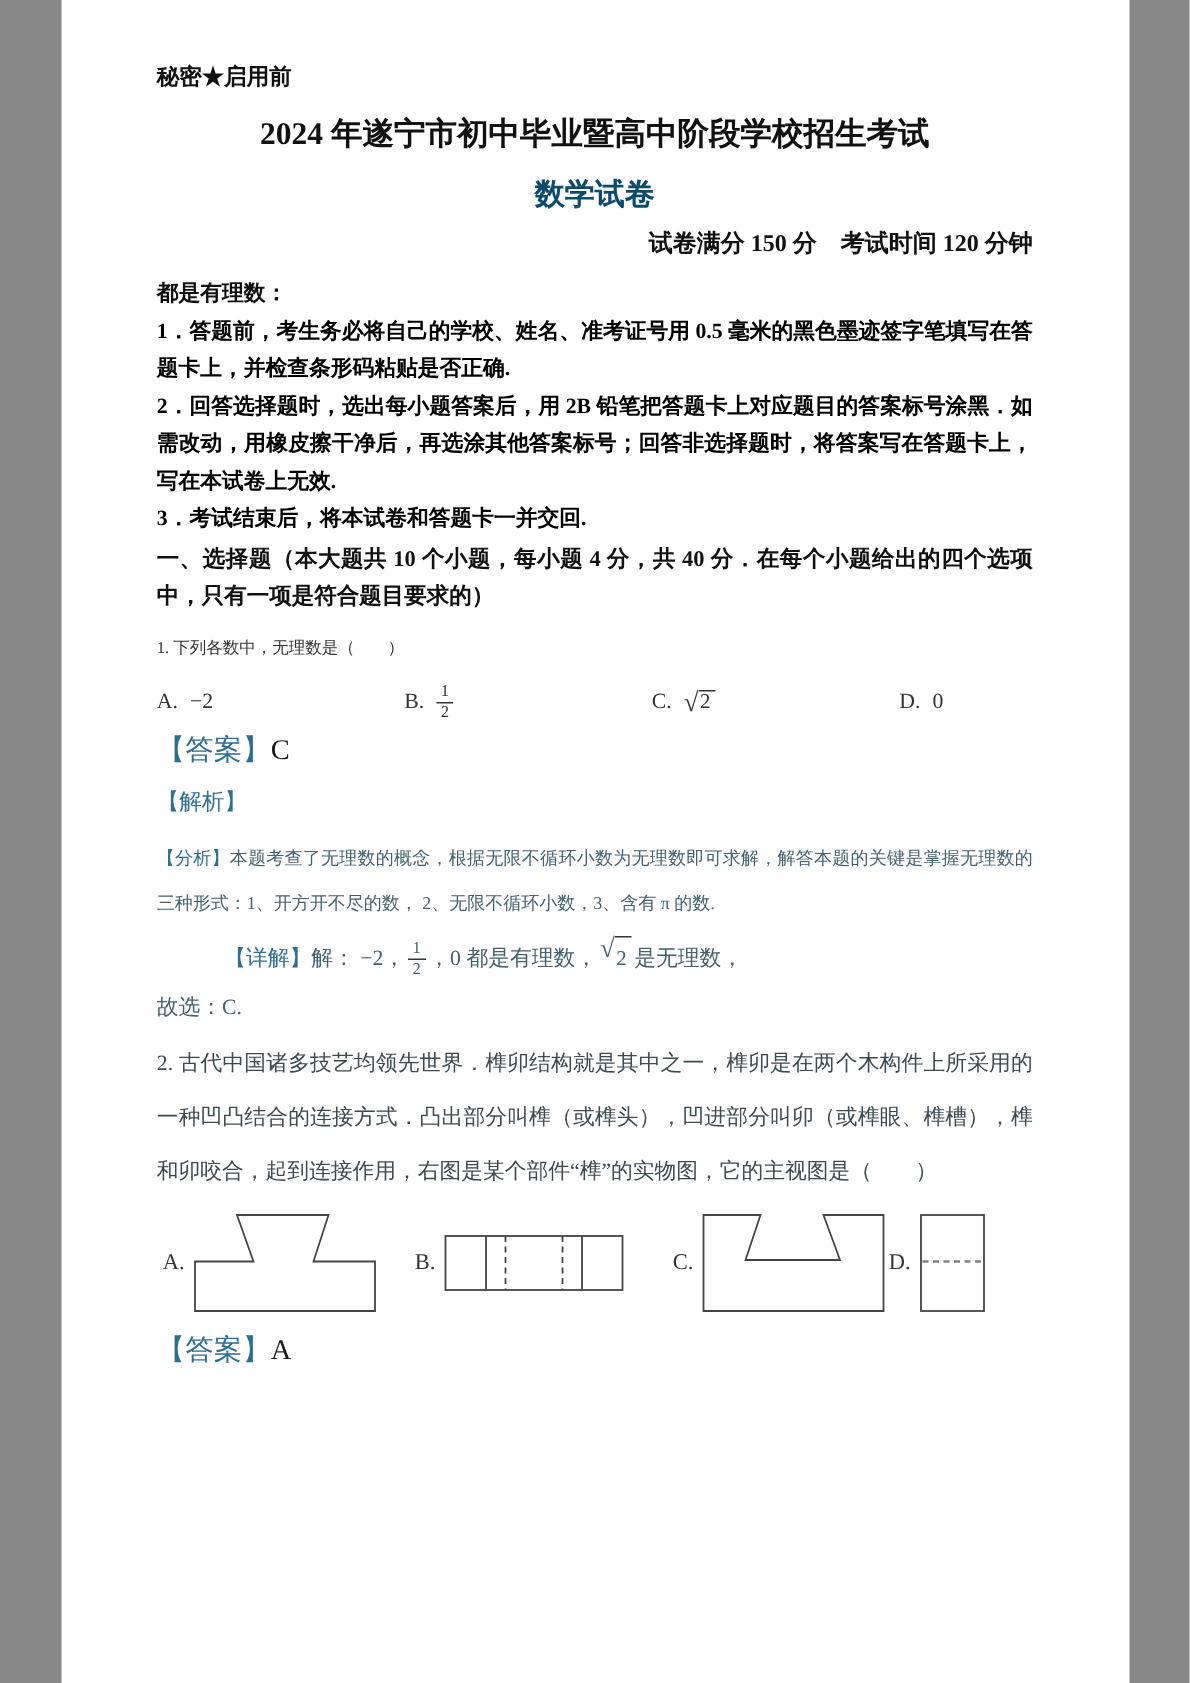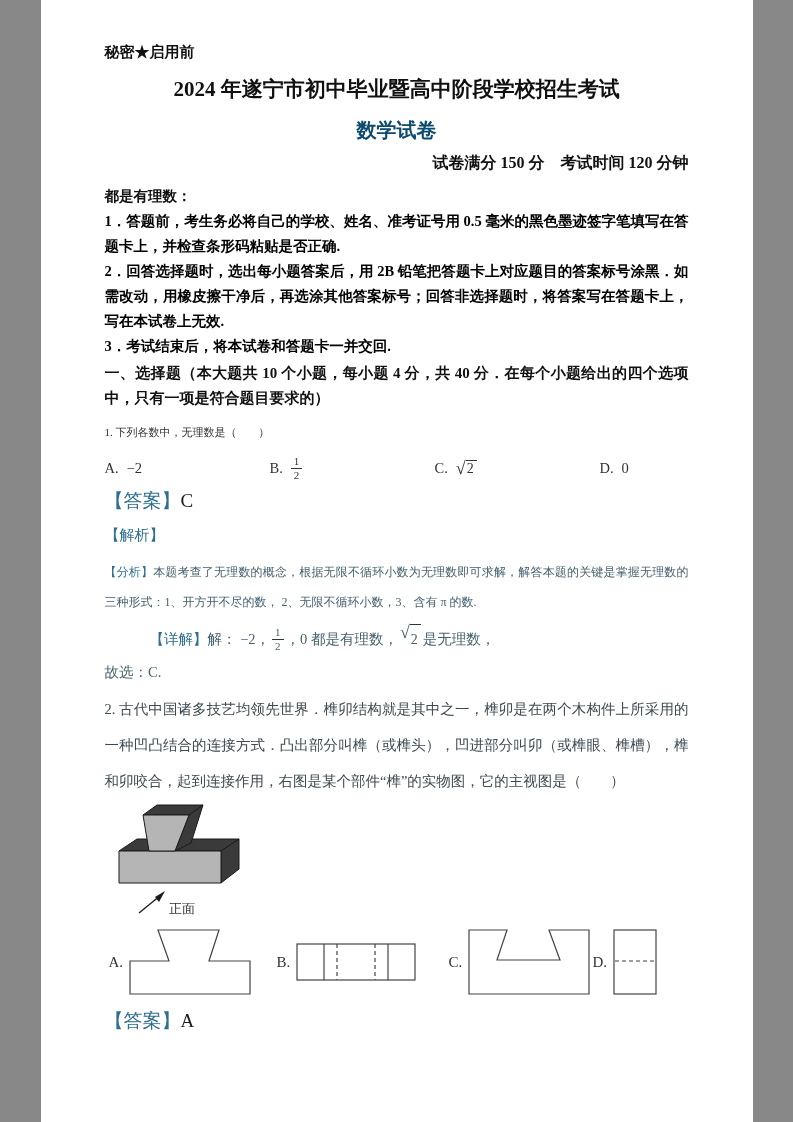--- a/index.html
+++ b/index.html
@@ -112,40 +112,20 @@
       <span class="sqrt-sign">√</span>
       <span class="radicand">2</span>
     </span>
     <span> 是无理数，</span>
   </div>
 
   <div class="conclusion">故选：C.</div>
 
   <div class="q2-text">2. 古代中国诸多技艺均领先世界．榫卯结构就是其中之一，榫卯是在两个木构件上所采用的一种凹凸结合的连接方式．凸出部分叫榫（或榫头），凹进部分叫卯（或榫眼、榫槽），榫和卯咬合，起到连接作用，右图是某个部件“榫”的实物图，它的主视图是（　　）</div>
 
-  <div class="figure-block">
-    <svg width="168" height="118" viewBox="0 0 168 118">
-
-      <polygon points="8,50 26,38 128,38 110,50" stroke="#1a1a1a" stroke-width="1" fill="#3a3a3a"></polygon>
-
-      <polygon points="110,50 128,38 128,68 110,82" stroke="#1a1a1a" stroke-width="1" fill="#3a3a3a"></polygon>
-
-      <polygon points="8,50 110,50 110,82 8,82" stroke="#1a1a1a" stroke-width="1" fill="#b5b5b5"></polygon>
-
-      <polygon points="78,14 92,4 80,42 64,50" stroke="#1a1a1a" stroke-width="1" fill="#3a3a3a"></polygon>
-
-      <polygon points="32,14 46,4 92,4 78,14" stroke="#1a1a1a" stroke-width="1" fill="#3a3a3a"></polygon>
-
-      <polygon points="32,14 78,14 64,50 38,50" stroke="#1a1a1a" stroke-width="1" fill="#b5b5b5"></polygon>
-
-      <line x1="28" y1="112" x2="50" y2="94" stroke="#1a1a1a" stroke-width="1.3"></line>
-      <polygon points="54,90 44,96 48,101" fill="#1a1a1a"></polygon>
-      <text x="58" y="112" font-size="13" fill="#333" class="fig-label-text">正面</text>
-    </svg>
-  </div>
 
   <div class="q2-options">
     <div class="q2-opt" style="left:4px; top:10px;">
       <span class="opt-label">A.</span>
       <svg width="122" height="66" viewBox="0 0 122 66">
         <polygon points="1,65 1,32 40,32 29,1 90,1 80,32 121,32 121,65" fill="#ffffff" stroke-width="1.2" stroke="#444444"></polygon>
       </svg>
     </div>
     <div class="q2-opt" style="left:172px; top:24px;">
       <span class="opt-label">B.</span>

